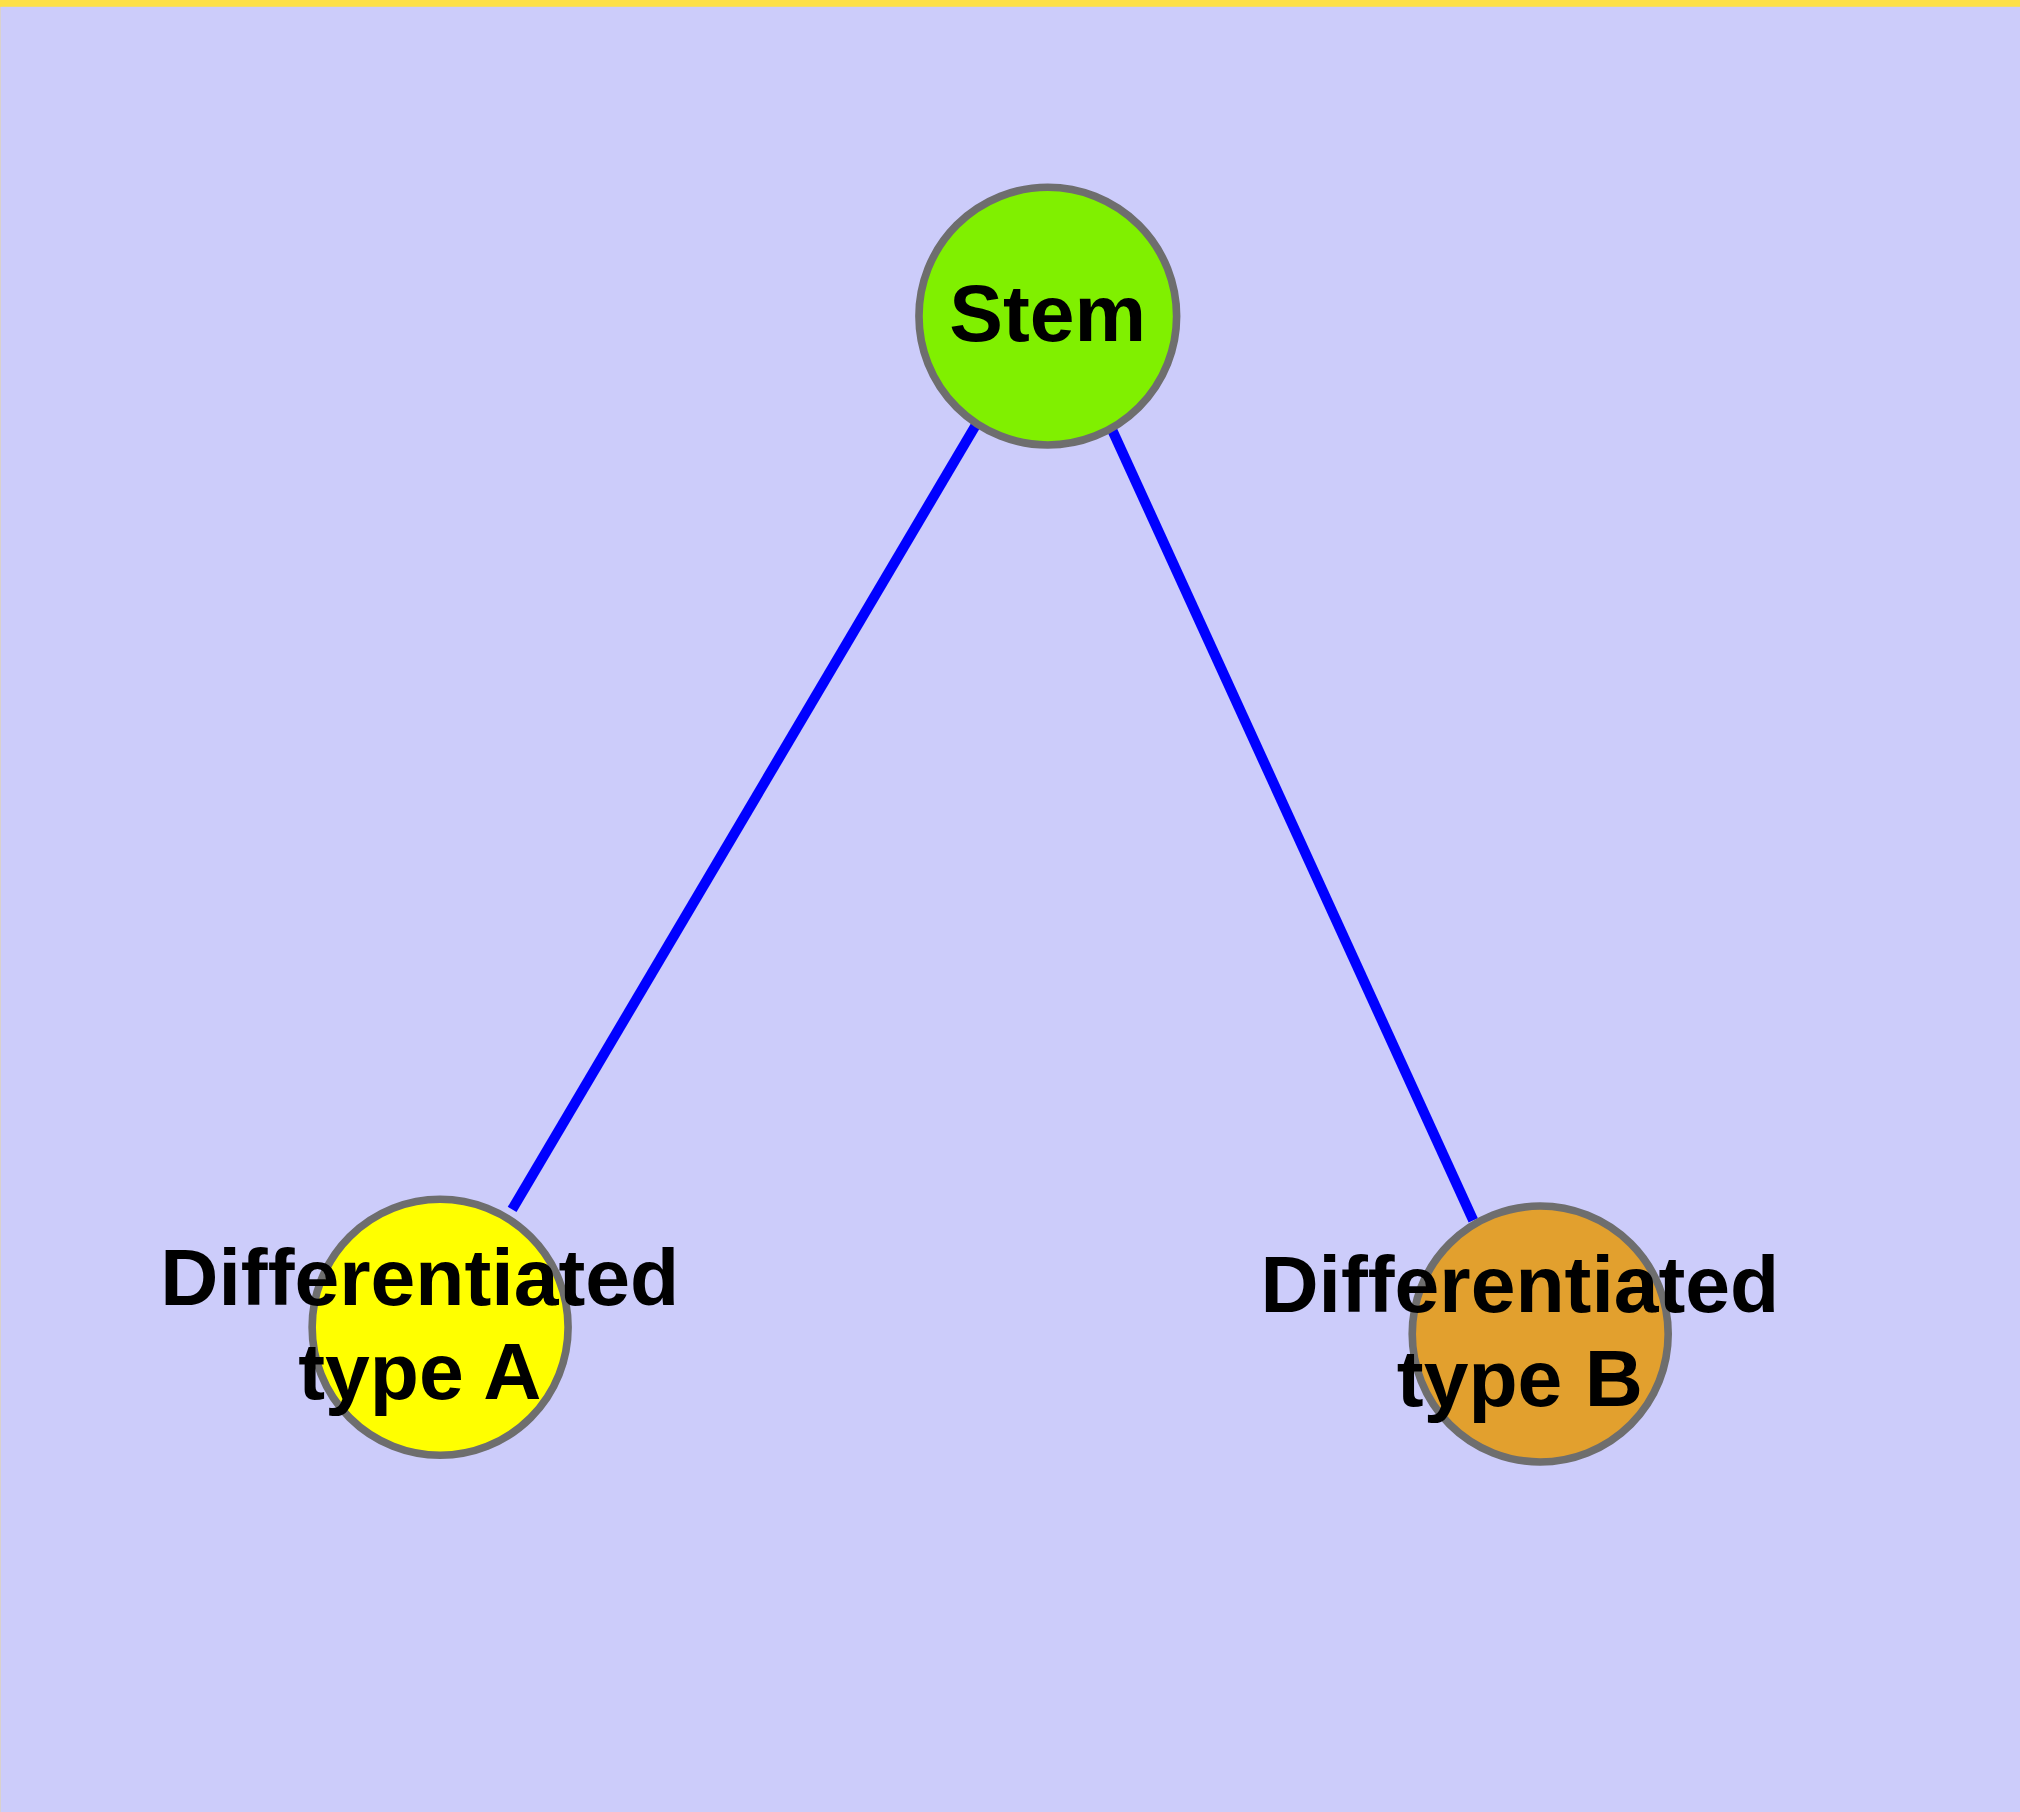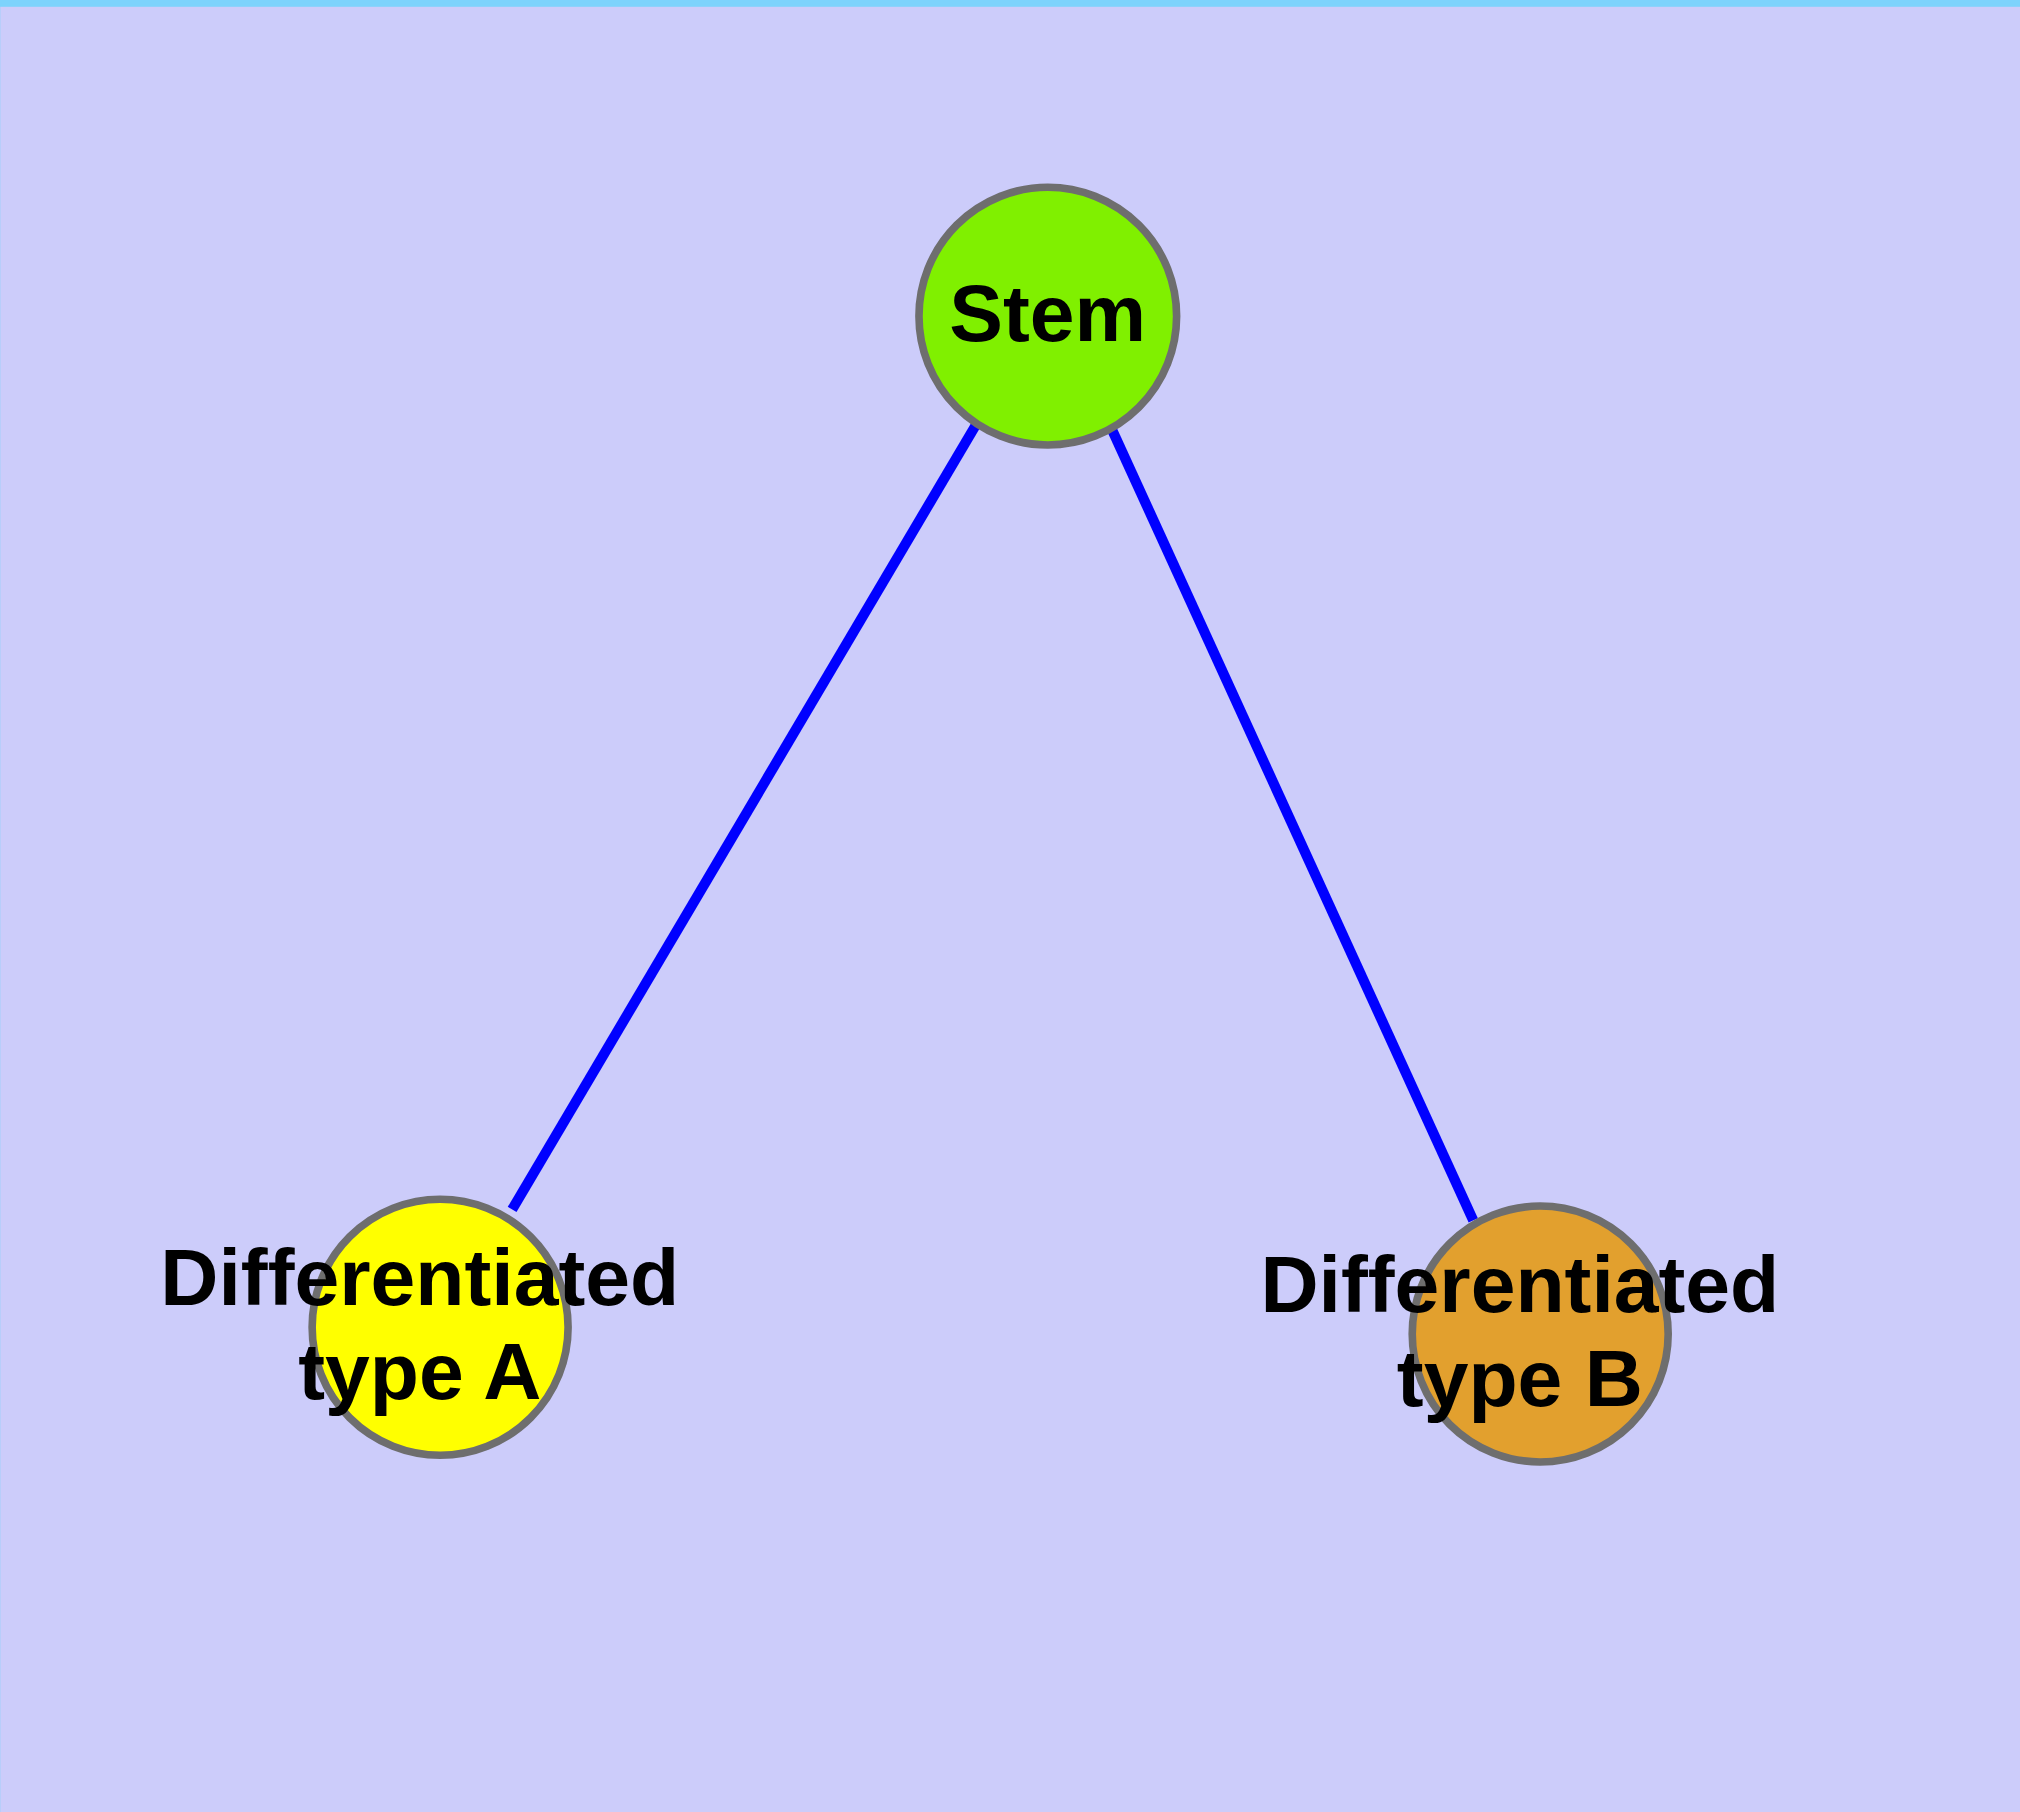--- a/index.html
+++ b/index.html
@@ -29,21 +29,21 @@
     font-size: 95px;
     fill: #000000;
     dominant-baseline: middle;
     text-anchor: middle;
     paint-order: normal;
   }
 </style>
 </head>
 <body>
 
-<div id="canvas" style="width: 2021px; height: 1812px; background: #7dd3fc;">
+<div id="canvas" style="width: 2021px; height: 1812px; background: #fde047;">
   <svg id="graph-svg" viewBox="0 0 2384 2138" xmlns="http://www.w3.org/2000/svg" style="width: 2021px; height: 1812px;">
 
     <rect id="bg-rect" x="0" y="8" width="2384" height="2130" fill="#ccccfa"></rect>
 
     <g id="edges-layer">
         <line x1="1152" y1="500" x2="604" y2="1427" stroke="#0000ff" stroke-width="12" stroke-linecap="butt"></line>
         <line x1="1310" y1="503" x2="1738" y2="1440" stroke="#0000ff" stroke-width="12" stroke-linecap="butt"></line>
       </g>
     <g id="nodes-layer">
         <circle cx="1236" cy="373" r="152" fill="#80f000" stroke="#6e6e6e" stroke-width="9"></circle>

